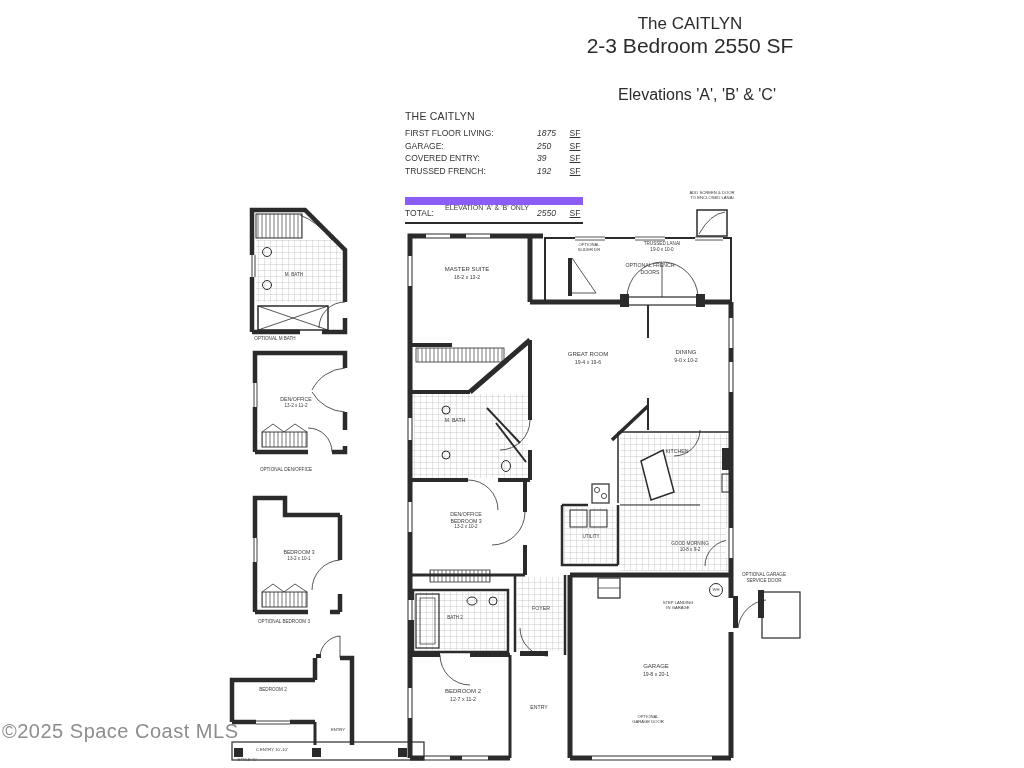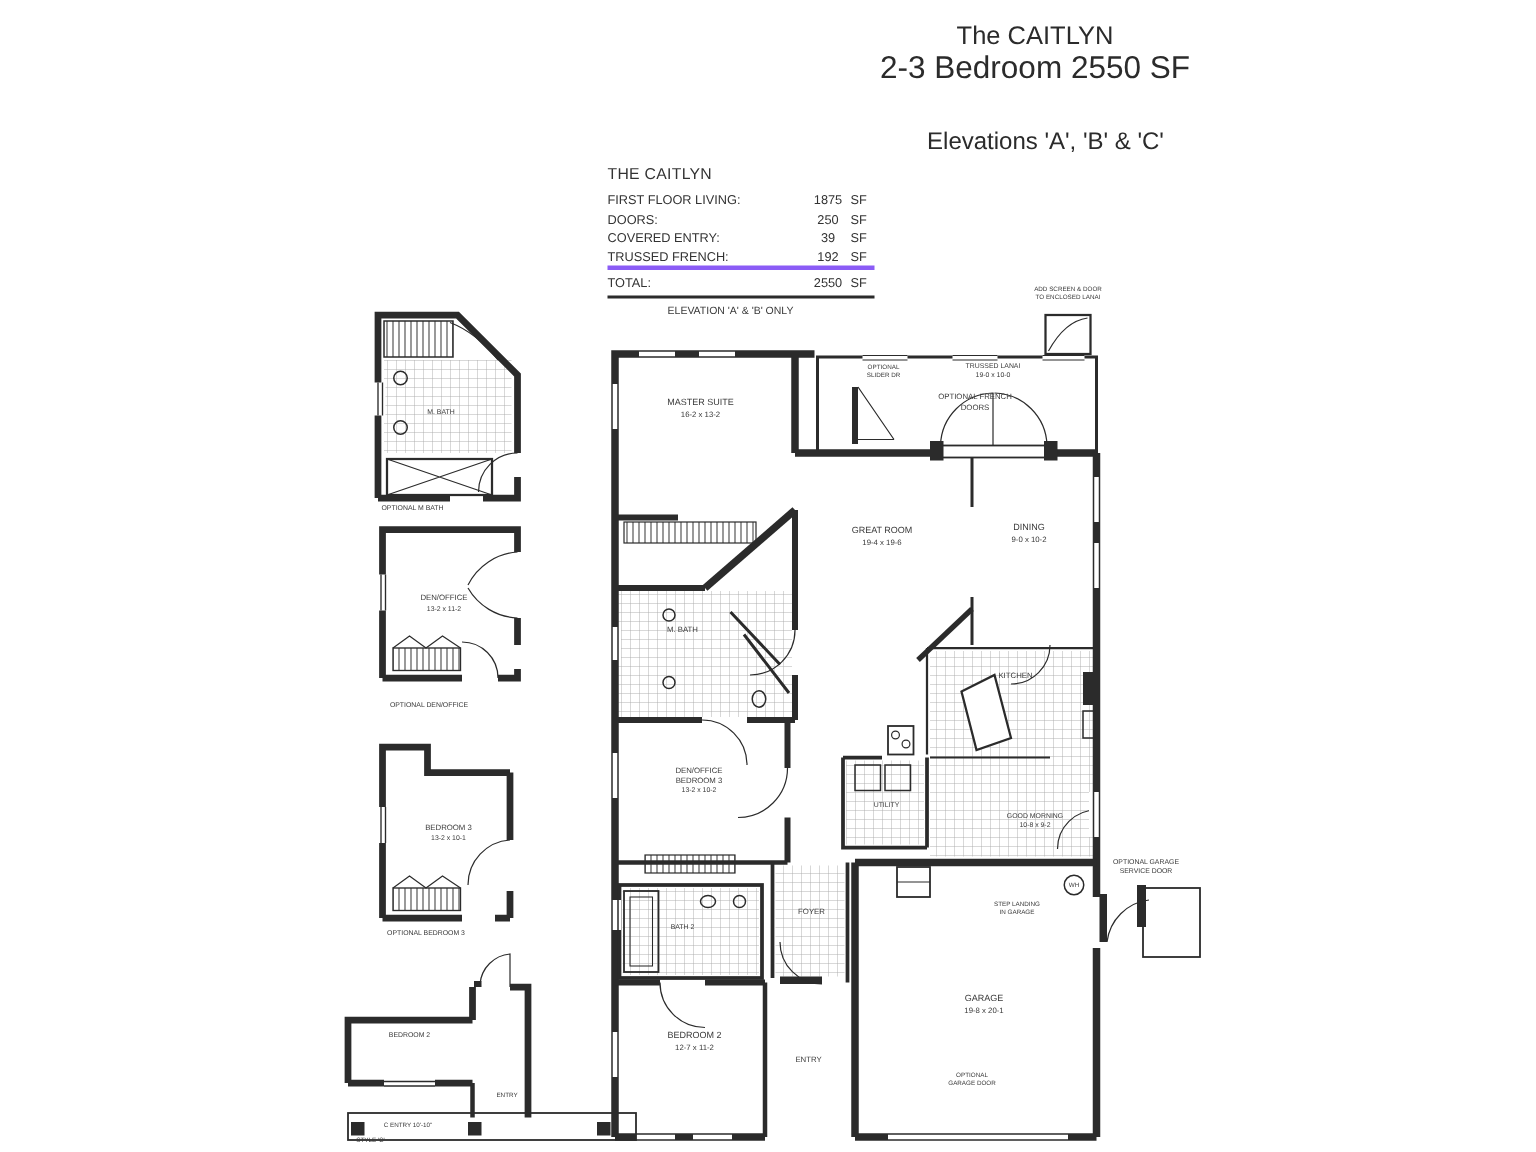--- a/index.html
+++ b/index.html
@@ -9,23 +9,23 @@
   }
   svg{position:absolute;left:0;top:0;}
   .hdr{position:absolute;transform:translateX(-50%);text-align:center;white-space:nowrap;color:#2b2b2b;}
   .hdr-title{font-size:17px;}
   .hdr-sub{font-size:21px;}
   .hdr-elev{font-size:16px;}
   .area-table{position:absolute;left:405px;top:110px;width:178px;font-size:8.5px;color:#333;}
   .at-title{font-size:10.5px;margin-bottom:5px;letter-spacing:.2px;}
   .at-row{display:flex;line-height:12.5px;}
   .at-label{flex:1;}
-  .at-val{width:30px;text-align:center;}
-  .at-unit{width:16px;text-align:left;}
-  .at-total{border-top:3px solid #8b5cf6;border-bottom:2px solid #2b2b2b;margin-top:0;padding:2px 0;}
+  .at-val{width:30px;text-align:left;font-style:italic;}
+  .at-unit{width:16px;text-align:center;text-decoration:underline;}
+  .at-total{border-top:8px solid #8b5cf6;border-bottom:2px solid #2b2b2b;margin-top:20px;padding:2px 0;}
   .lbl{position:absolute;transform:translateX(-50%);text-align:center;white-space:nowrap;
        color:#3a3a3a;line-height:1.25;}
   .s7{font-size:7px;}
   .s6{font-size:6px;}
   .s5{font-size:5.2px;}
   .s45{font-size:4.6px;}
   .s4{font-size:4.2px;}
   .watermark{position:absolute;left:2px;top:720px;font-size:20px;color:#8d8d8d;letter-spacing:.5px;}
 </style>
 </head>
@@ -279,21 +279,21 @@
   <div class="hdr hdr-elev" style="left:697px;top:86px;">Elevations 'A', 'B' &amp; 'C'</div>
 
   <div class="area-table">
     <div class="at-title">THE CAITLYN</div>
     <div class="at-row">
       <span class="at-label">FIRST FLOOR LIVING:</span>
       <span class="at-val">1875</span>
       <span class="at-unit">SF</span>
     </div>
     <div class="at-row">
-      <span class="at-label">DOORS:</span>
+      <span class="at-label">GARAGE:</span>
       <span class="at-val">250</span>
       <span class="at-unit">SF</span>
     </div>
     <div class="at-row">
       <span class="at-label">COVERED ENTRY:</span>
       <span class="at-val">39</span>
       <span class="at-unit">SF</span>
     </div>
     <div class="at-row">
       <span class="at-label">TRUSSED FRENCH:</span>
@@ -405,14 +405,15 @@
     <div>BEDROOM 3</div>
     <div class="s45">13-2 x 10-1</div>
   </div>
   <div class="lbl s45" style="left:284px;top:619px;">OPTIONAL BEDROOM 3</div>
 
   <div class="lbl s45" style="left:273px;top:687px;">BEDROOM 2</div>
   <div class="lbl s4" style="left:338px;top:727px;">ENTRY</div>
   <div class="lbl s4" style="left:272px;top:747px;">C ENTRY 10'-10"</div>
   <div class="lbl s4" style="left:247px;top:757px;">STYLE 'C'</div>
 
+  <div class="watermark">©2025 Space Coast MLS</div>
 
 </div>
 
 </body></html>

